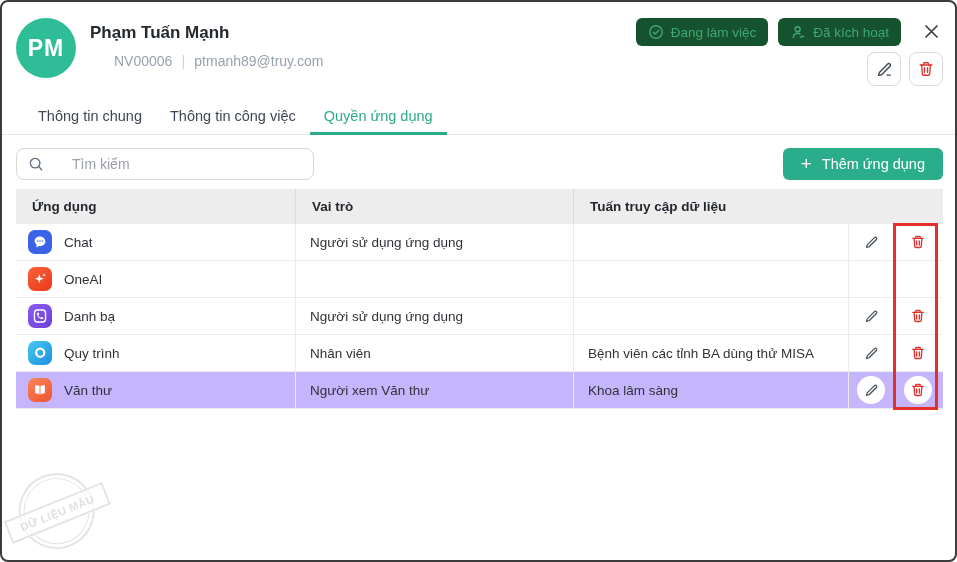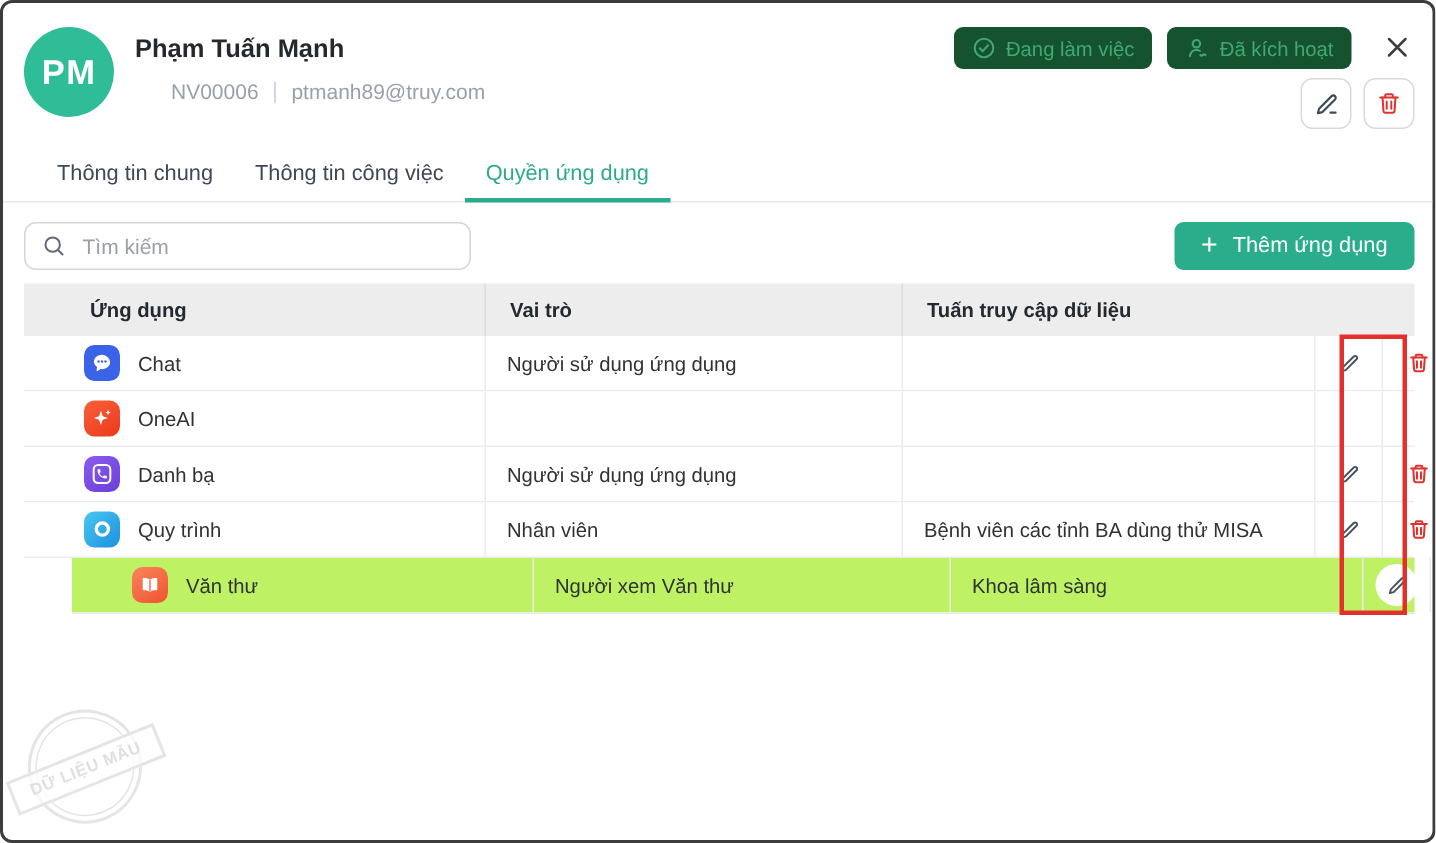--- a/index.html
+++ b/index.html
@@ -26,36 +26,36 @@
 
   
   .tabs{display:flex;margin-top:13px;padding-left:22px;border-bottom:1px solid #e8e8e8;}
   .tab{position:relative;padding:9px 14px 10px;font-size:14.5px;color:#3e4754;cursor:pointer;}
   .tab.active{color:#2bab8c;}
   .tab.active::after{content:"";position:absolute;left:0;right:0;bottom:-1px;height:3px;background:#2bab8c;}
 
   
   .toolbar{display:flex;justify-content:space-between;align-items:center;margin:13px 12px 9px 14px;}
   .search-box{width:298px;height:32px;box-sizing:border-box;border:1px solid #d6d6d6;border-radius:8px;
-              display:flex;align-items:center;gap:9px;padding:0 11px;background:#fff;}
+              display:flex;align-items:center;gap:26px;padding:0 11px;background:#fff;}
   .search-box input{border:none;outline:none;font-size:14px;color:#333;width:100%;background:transparent;
                     font-family:"Liberation Sans",sans-serif;}
   .search-box input::placeholder{color:#9aa0a6;}
   .add-btn{height:32px;border:none;border-radius:6px;background:#29ad8b;color:#fff;font-size:14.5px;
            padding:0 18px;display:flex;align-items:center;gap:10px;cursor:pointer;font-family:"Liberation Sans",sans-serif;}
   .add-btn .plus{font-size:19px;font-weight:normal;line-height:1;margin-top:-1px;}
 
   
   .table-wrap{position:relative;margin:0 12px 0 14px;}
-  .grid-cols{display:grid;grid-template-columns:279px 278px 275px 45px 48px;padding-left:28px;}
+  .grid-cols{display:grid;grid-template-columns:279px 278px 275px 45px 48px;}
   .thead{background:#ededed;height:35px;align-items:center;font-size:13.5px;font-weight:bold;color:#24292f;}
   .th{padding:0 16px;height:100%;display:flex;align-items:center;box-sizing:border-box;}
   .th.bordered{border-left:1px solid #dcdcdc;}
   .row{height:36px;align-items:center;border-bottom:1px solid #ebebeb;font-size:13.5px;color:#2f3337;background:#fff;cursor:pointer;}
-  .row.highlighted{background:#bef264;margin-left:32px;}
+  .row.highlighted{background:#c4b5fd;}
   .cell{height:100%;display:flex;align-items:center;padding:0 14px;box-sizing:border-box;overflow:hidden;white-space:nowrap;}
   .cell.bordered{border-left:1px solid #ebebeb;}
   .cell.app{gap:12px;padding-left:12px;}
   .cell.action{justify-content:center;padding:0;}
   .circle-bg{width:28px;height:28px;display:flex;align-items:center;justify-content:center;border-radius:50%;cursor:pointer;}
   .row.highlighted .circle-bg{background:#fff;}
   .hidden{visibility:hidden;}
   .appic{width:24px;height:24px;border-radius:7px;display:inline-flex;align-items:center;justify-content:center;flex:0 0 auto;}
   .annotation{position:absolute;left:877px;top:34px;width:45px;height:187px;box-sizing:border-box;
               border:3px solid #e4302b;pointer-events:none;}

